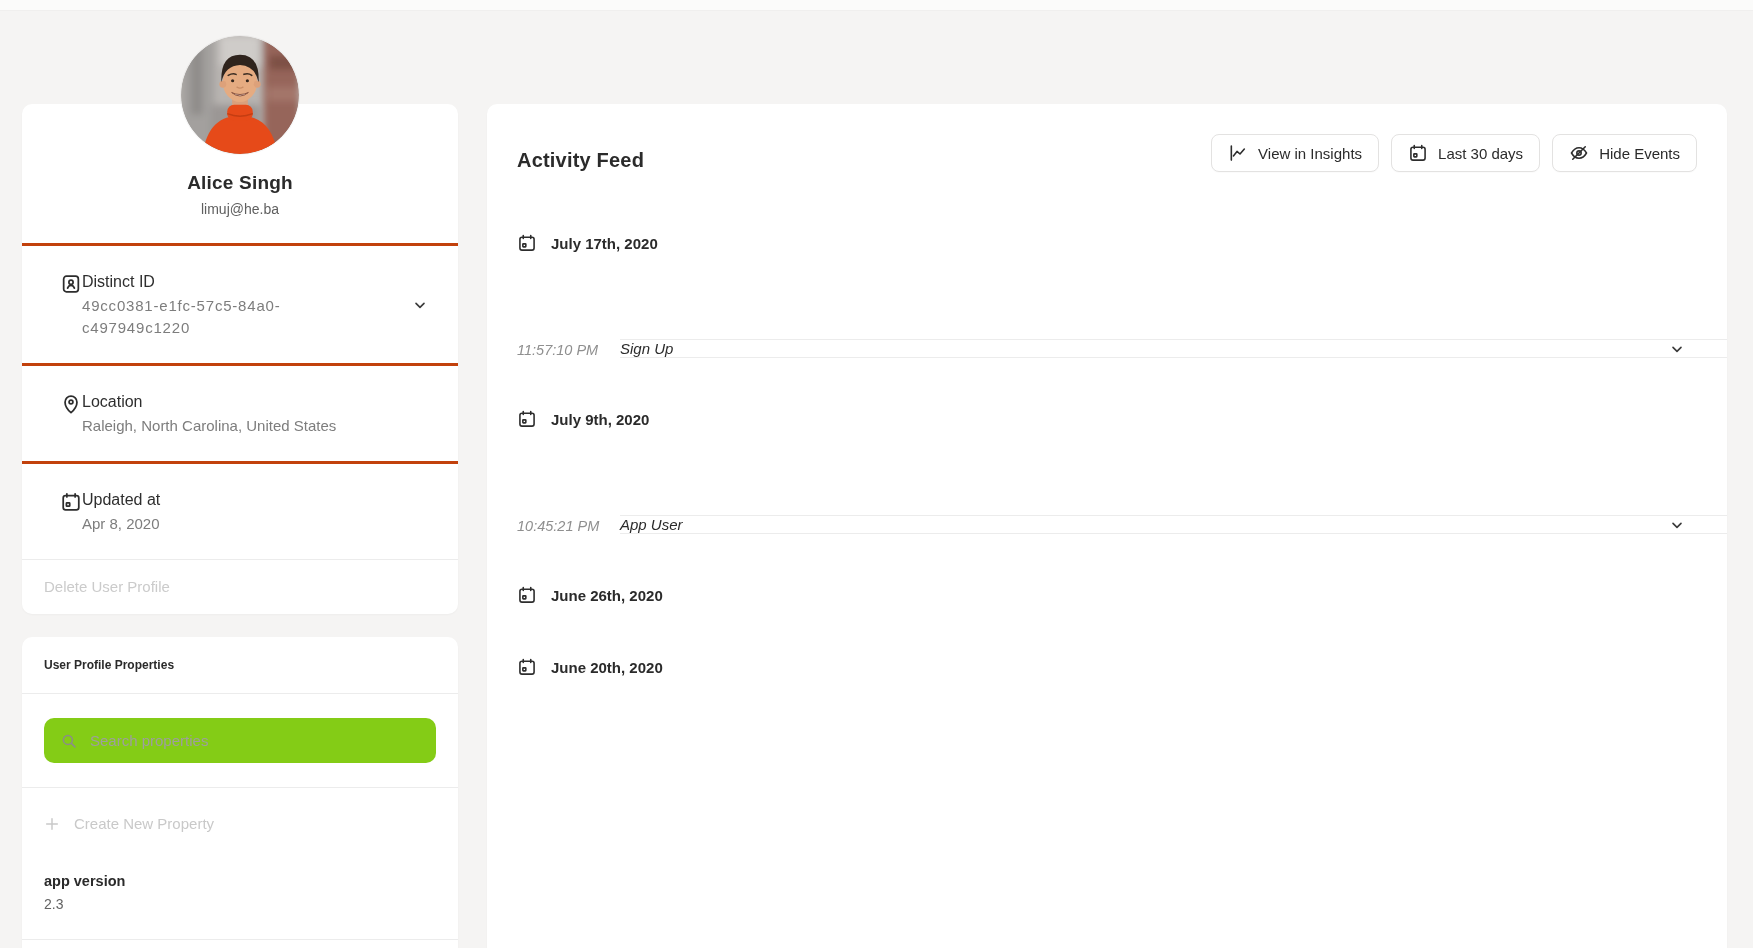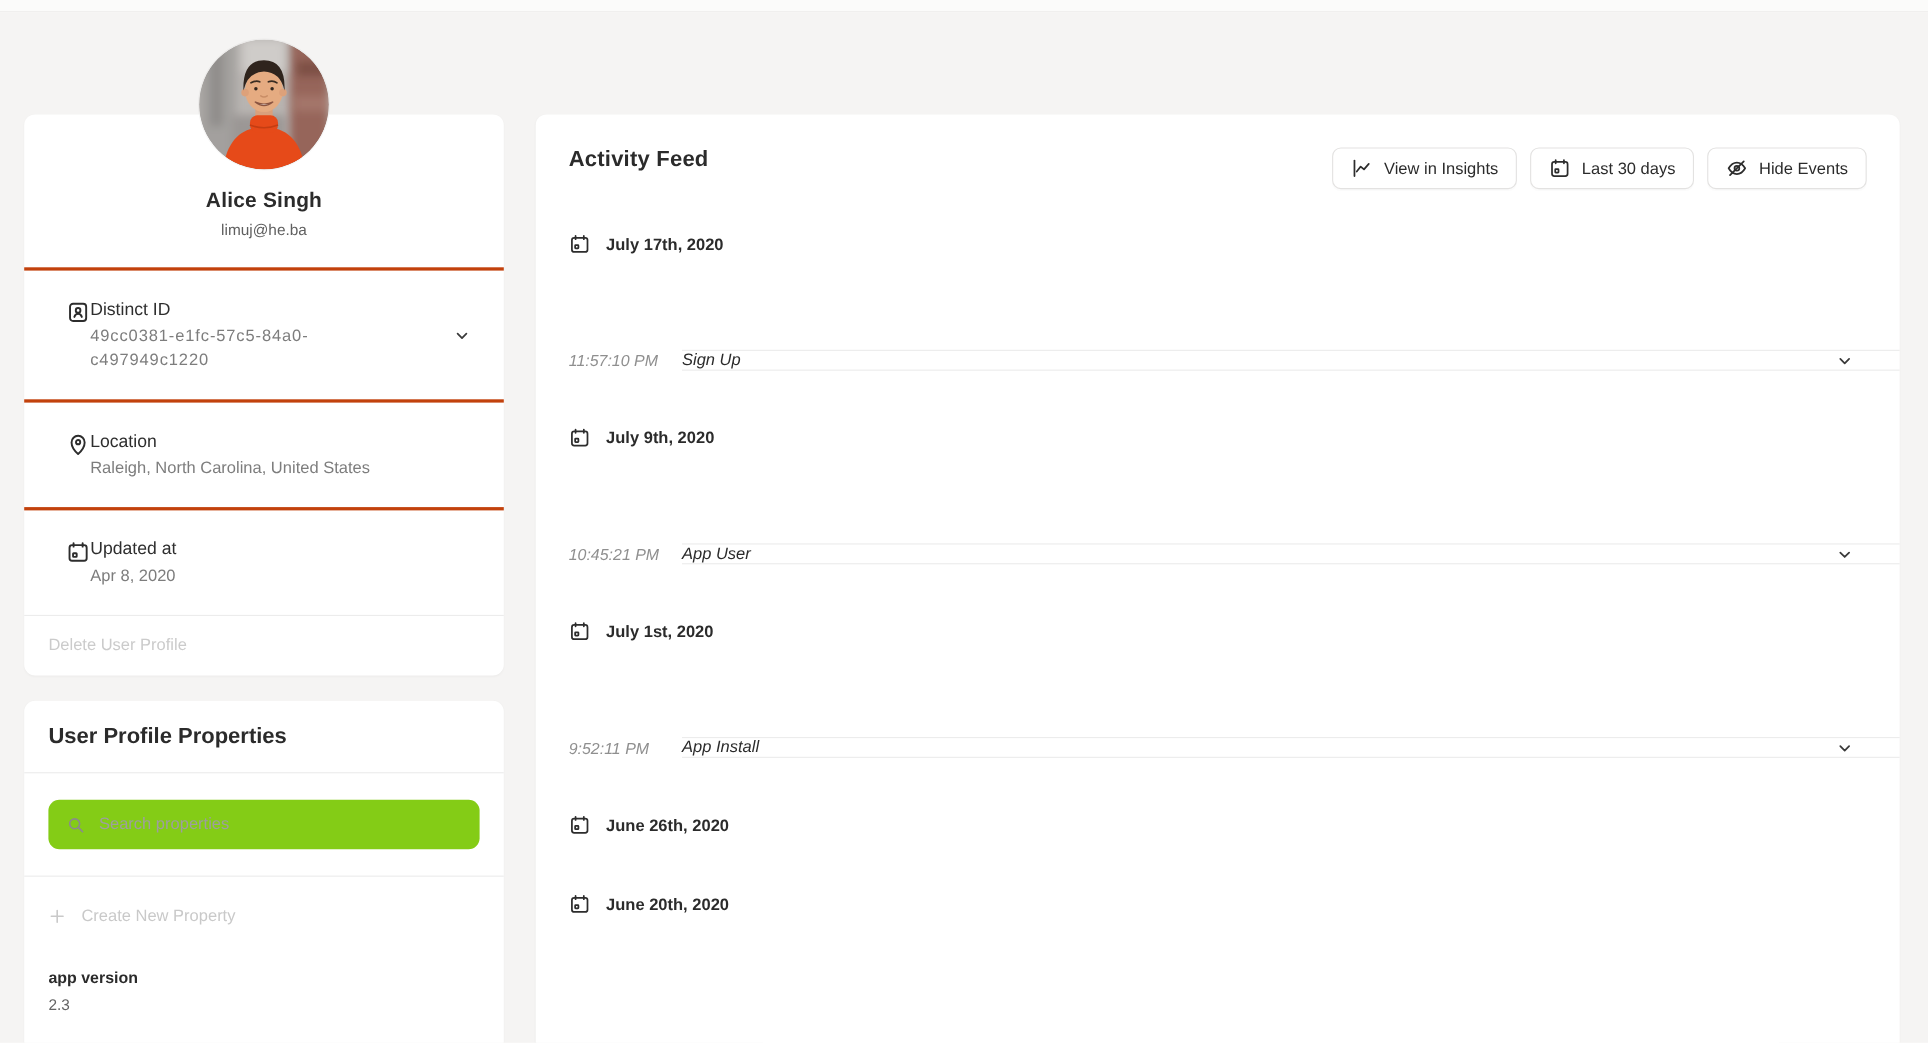--- a/index.html
+++ b/index.html
@@ -32,43 +32,43 @@
   .attr-value { margin-top:3px; font-size:15px; color:#7d7d7d; line-height:22px; }
   .attr-value.id-value { max-width:250px; letter-spacing:.8px; word-break:break-word; }
   .row-chevron { position:absolute; right:30px; top:50%; transform:translateY(-50%); width:16px; height:16px; color:#3a3a3a; cursor:pointer; }
   .row-chevron svg { width:16px; height:16px; display:block; }
 
   .delete-row { border-top:1px solid #ececec; padding:18px 22px; }
   .delete-btn { background:none; border:none; font-family:inherit; font-size:15px; color:#cbcbcb; cursor:pointer; }
 
   .props-card { position:absolute; left:0; top:637px; width:436px; height:420px; }
   .props-header { padding:21px 22px; border-bottom:1px solid #ececec; }
-  .props-title { font-size:20px; font-weight:700; color:#2b2b2b; }
+  .props-title { font-size:12px; font-weight:700; color:#2b2b2b; }
   .search-section { padding:24px 22px; border-bottom:1px solid #ececec; }
   .search-box { display:flex; align-items:center; gap:12px; background:#84cc16; border-radius:10px; height:45px; padding:0 16px; }
   .search-box svg { width:18px; height:18px; color:#8b8b8b; flex:0 0 18px; }
   .search-box input { border:none; outline:none; background:transparent; font-family:inherit; font-size:15px; color:#2d2d2d; width:100%; }
   .search-box input::placeholder { color:#9e9e9e; }
   .create-row { display:flex; align-items:center; gap:14px; padding:27px 22px 10px; color:#c9c9c9; cursor:pointer; }
   .create-row svg { width:16px; height:16px; color:#c9c9c9; }
   .create-label { font-size:15px; color:#c9c9c9; }
   .prop-item { padding:31px 22px 27px; border-bottom:1px solid #ececec; cursor:pointer; }
   .prop-name { font-size:14.5px; font-weight:700; color:#2b2b2b; }
   .prop-value { margin-top:7px; font-size:14px; color:#636363; }
 
   
   .feed-card { position:absolute; left:487px; top:104px; width:1240px; height:1000px; }
-  .feed-header { display:flex; align-items:flex-start; justify-content:space-between; padding:30px 30px 0 30px; }
+  .feed-header { display:flex; align-items:flex-end; justify-content:space-between; padding:30px 30px 0 30px; }
   .feed-title { font-size:20px; font-weight:700; color:#2b2b2b; letter-spacing:.2px; }
   .toolbar { display:flex; gap:12px; }
   .tb-btn { display:flex; align-items:center; gap:10px; height:38px; padding:0 16px; background:#fff; border:1px solid #e3e2e1; border-radius:8px; font-family:inherit; font-size:15px; font-weight:500; color:#2b2b2b; cursor:pointer; box-shadow:0 1px 1px rgba(0,0,0,0.02); }
   .tb-btn svg { width:20px; height:20px; color:#2d2d2d; }
 
   .feed-body { padding:0 0 0 30px; }
-  .feed-group .date-header { display:flex; align-items:center; gap:14px; height:22px; margin-top:39px; }
+  .feed-group .date-header { display:flex; align-items:center; gap:14px; height:22px; margin-top:60px; }
   .feed-group + .feed-group .date-header { margin-top:50px; }
   .date-header svg { width:20px; height:20px; color:#2d2d2d; }
   .date-label { font-size:15px; font-weight:700; color:#2b2b2b; }
 
   .event-row { display:flex; align-items:flex-end; margin-top:32px; height:72px;font-style:italic; }
   .event-time { width:103px; flex:0 0 103px; display:flex; align-items:center; font-size:14.5px; color:#8f8f8f; }
   .event-body { flex:1; border-top:1px solid #ececec; border-bottom:1px solid #ececec; display:flex; align-items:center; justify-content:space-between; padding-right:42px; cursor:pointer; }
   .event-name { font-size:15px; color:#2b2b2b; }
   .event-chevron { width:16px; height:16px; color:#3a3a3a; }
   .event-chevron svg { width:16px; height:16px; display:block; }
@@ -271,59 +271,38 @@
           <span class="event-name">App User</span>
           <span class="event-chevron">
             <svg viewBox="0 0 24 24" fill="none" stroke="currentColor" stroke-width="2.4" stroke-linecap="round" stroke-linejoin="round">
                 <polyline points="6,9.5 12,15.5 18,9.5"></polyline>
               </svg>
           </span>
         </div>
       </div>
     </div>
 
+
     <div class="feed-group">
       <div class="date-header">
         <svg viewBox="0 0 24 24" fill="none" stroke="currentColor" stroke-width="1.9" stroke-linecap="round" stroke-linejoin="round">
             <rect x="3.5" y="5" width="17" height="15.5" rx="2.5"></rect>
             <path d="M7.5 3 v3.5 M16.5 3 v3.5"></path>
             <rect x="7" y="13" width="3.6" height="3.6" rx="0.6"></rect>
           </svg>
-        <span class="date-label">July 1st, 2020</span>
-      </div>
-      <div class="event-row">
-        <span class="event-time">9:52:11 PM</span>
-        <div class="event-body">
-          <span class="event-name">App Install</span>
-          <span class="event-chevron">
-            <svg viewBox="0 0 24 24" fill="none" stroke="currentColor" stroke-width="2.4" stroke-linecap="round" stroke-linejoin="round">
-                <polyline points="6,9.5 12,15.5 18,9.5"></polyline>
-              </svg>
-          </span>
-        </div>
+        <span class="date-label">June 26th, 2020</span>
       </div>
     </div>
 
     <div class="feed-group">
       <div class="date-header">
         <svg viewBox="0 0 24 24" fill="none" stroke="currentColor" stroke-width="1.9" stroke-linecap="round" stroke-linejoin="round">
             <rect x="3.5" y="5" width="17" height="15.5" rx="2.5"></rect>
             <path d="M7.5 3 v3.5 M16.5 3 v3.5"></path>
             <rect x="7" y="13" width="3.6" height="3.6" rx="0.6"></rect>
           </svg>
-        <span class="date-label">June 26th, 2020</span>
-      </div>
-    </div>
-
-    <div class="feed-group">
-      <div class="date-header">
-        <svg viewBox="0 0 24 24" fill="none" stroke="currentColor" stroke-width="1.9" stroke-linecap="round" stroke-linejoin="round">
-            <rect x="3.5" y="5" width="17" height="15.5" rx="2.5"></rect>
-            <path d="M7.5 3 v3.5 M16.5 3 v3.5"></path>
-            <rect x="7" y="13" width="3.6" height="3.6" rx="0.6"></rect>
-          </svg>
         <span class="date-label">June 20th, 2020</span>
       </div>
 
     </div>
 
   </div>
 </main>
 
 </body></html>

